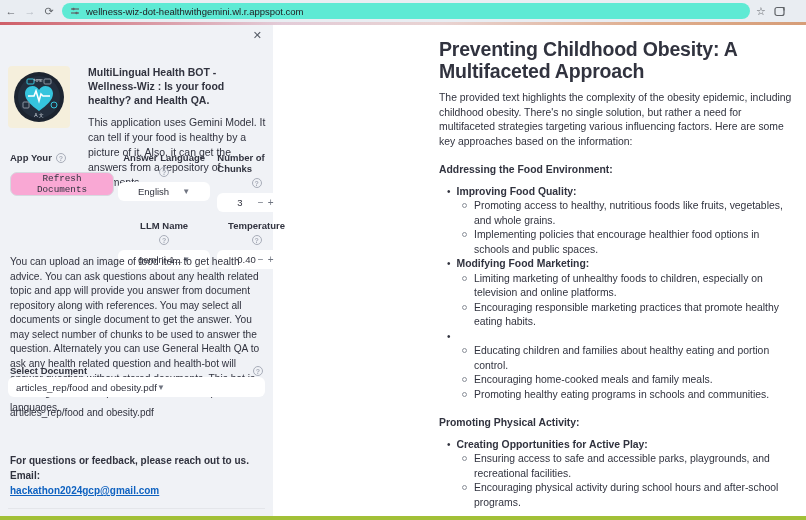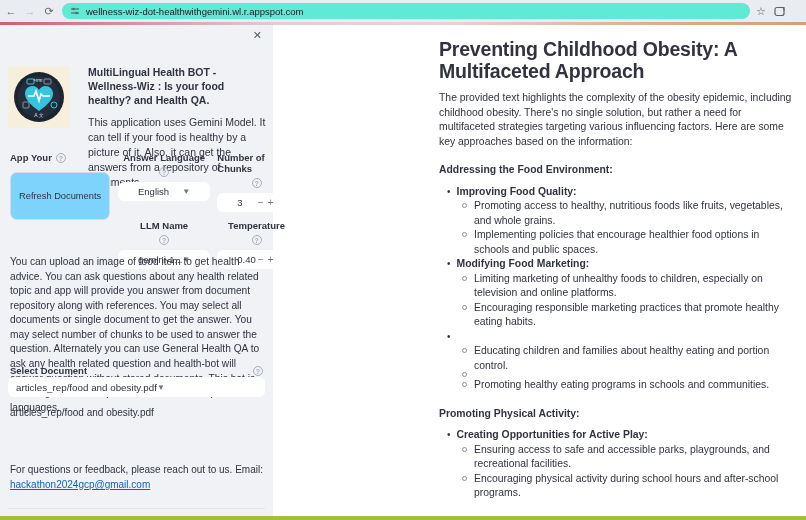--- a/index.html
+++ b/index.html
@@ -42,40 +42,40 @@
 
   .controls { position:absolute; top:127px; left:10px; right:7px; height:105px; }
   .ctl-label { font-size:9.5px; font-weight:bold; display:flex; align-items:center; gap:4px; }
   .left-col { position:absolute; left:0; top:0; width:104px; }
   .radio-row { display:flex; align-items:center; gap:6px; height:15.5px; cursor:pointer; }
   .radio-group { margin-top:5px; }
   .radio { width:9px; height:9px; border-radius:50%; border:1.5px solid #b7bcc7; background:#fff; flex:0 0 9px; }
   .radio.sel { border:none; background:#ff4b4b; position:relative; width:12px; height:12px; flex:0 0 12px; margin-left:-1px; }
   .radio.sel::after { content:""; position:absolute; left:4px; top:4px; width:4px; height:4px; border-radius:50%; background:#fff; }
   .radio-label { font-size:9.8px; white-space:nowrap; }
-  .refresh-btn { margin-top:9px; background:#7dd3fc; border:1px solid #d7dae0; border-radius:7px;
-    font-size:9.3px; color:#31333f; padding:18px 8px; font-family:Liberation Sans, sans-serif; cursor:pointer; }
+  .refresh-btn { margin-top:9px; background:#f9a8d4; border:1px solid #d7dae0; border-radius:7px;
+    font-size:9.3px; color:#31333f; padding:0 8px; font-family:Liberation Mono, monospace; cursor:pointer; }
 
   .right-col { position:absolute; left:108px; top:0; right:0;
     display:grid; grid-template-columns:1fr 1fr; column-gap:7px; row-gap:8px; }
   .cell .ctl-label { justify-content:flex-end;flex-direction:column; }
   .box { margin-top:5px; height:19px; background:#fff; border-radius:6px; display:flex;
     align-items:center; padding:0 20px; font-size:9.5px; cursor:pointer; }
   .box .val { flex:1; white-space:nowrap; overflow:hidden; }
   .chev { font-size:8px; color:#6f7480; }
   .step { color:#6f7480; font-size:10px; width:10px; text-align:center; cursor:pointer; }
 
   .sidebar-info { position:absolute; top:230px; left:10px; right:9px; font-size:10.2px; line-height:1.43; }
 
   .seldoc-label { position:absolute; top:340px; left:10px; right:10px; font-size:9.5px; font-weight:bold;
     display:flex; justify-content:space-between; align-items:center; }
   .doc-select { position:absolute; top:352px; left:8px; right:8px; height:20px; background:#fff;
     border-radius:6px; display:flex; align-items:center; padding:0 8px; font-size:9.8px; cursor:pointer; }
   .doc-text { position:absolute; top:382px; left:10px; font-size:10px; }
-  .contact { position:absolute; top:437px; left:10px; right:10px; font-size:10px; line-height:1.5; }
+  .contact { position:absolute; top:428px; left:10px; right:10px; font-size:10px; line-height:1.5;font-weight:bold; }
   .contact a { color:#0f62c0; text-decoration:underline; }
   .side-divider { position:absolute; bottom:11px; left:8px; right:8px; height:1px; background:#e4e6ea; }
 
   
   .main { position:absolute; top:25px; left:273px; width:533px; height:495px; background:#fff; overflow:hidden; }
   .content { position:absolute; left:166px; top:0; width:356px; }
   h1 { font-size:19.5px; line-height:22px; letter-spacing:-0.2px; margin:13px 0 9px; color:#31333f; }
   .content p { font-size:10.4px; line-height:14.5px; margin:8px 0; }
   .sec-head { font-weight:bold; margin:14px 0 7px !important; }
   ul { list-style:none; margin:0 0 0 0; }
@@ -252,20 +252,21 @@
             </li>
             <li class="item1">
               <span class="b1">•</span>
             </li>
             <li class="item2">
               <span class="b2"></span>
               <span>Educating children and families about healthy eating and portion control.</span>
             </li>
             <li class="item2">
               <span class="b2"></span>
+              <span>Encouraging home-cooked meals and family meals.</span>
             </li>
             <li class="item2">
               <span class="b2"></span>
               <span>Promoting healthy eating programs in schools and communities.</span>
             </li>
           </ul>
           <p class="sec-head">Promoting Physical Activity:</p>
           <ul>
             <li class="item1">
               <span class="b1">•</span>

